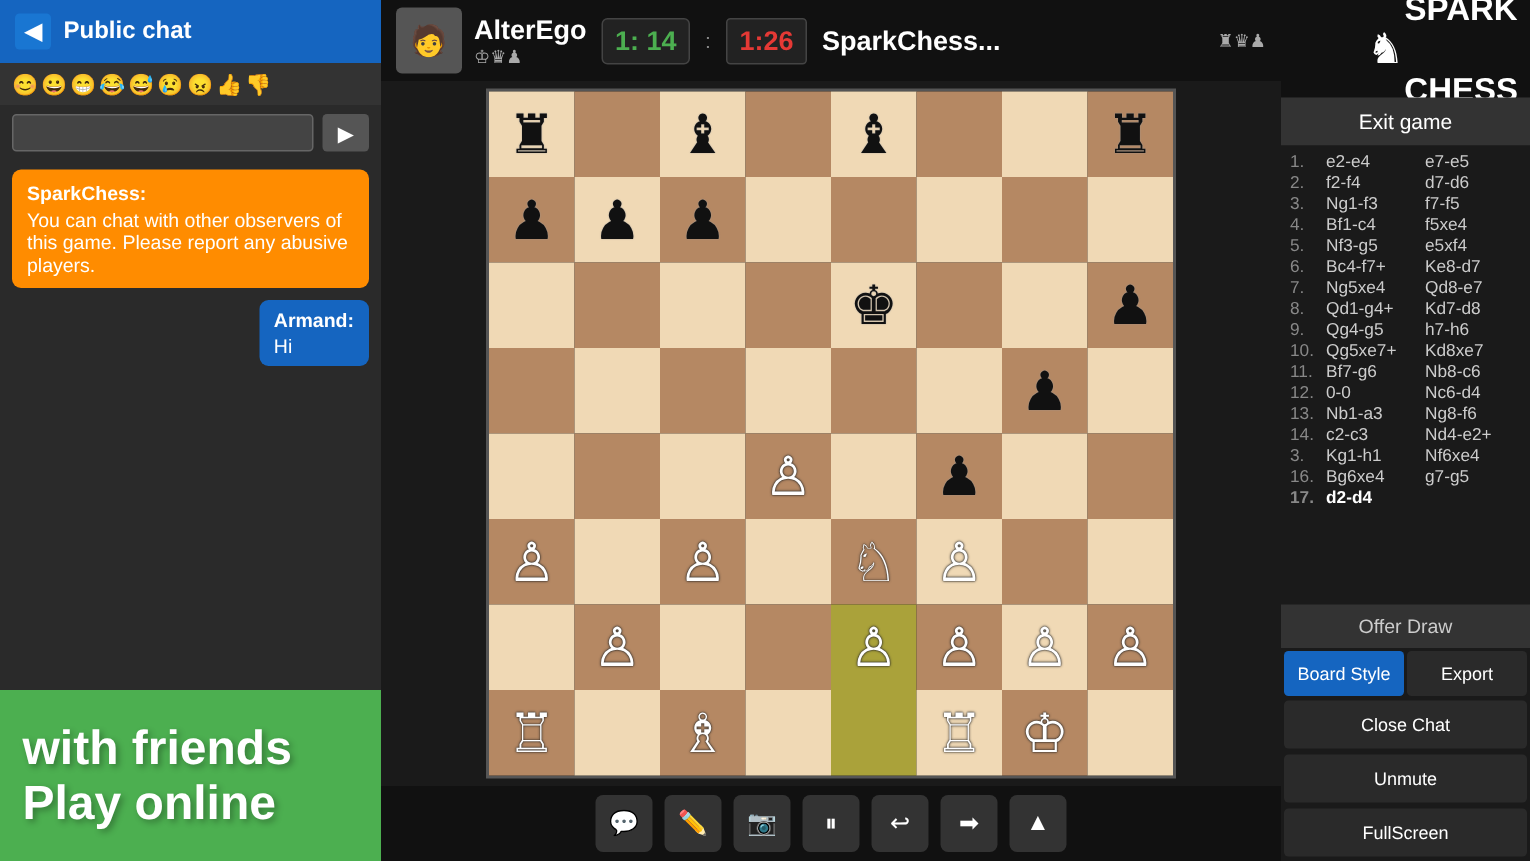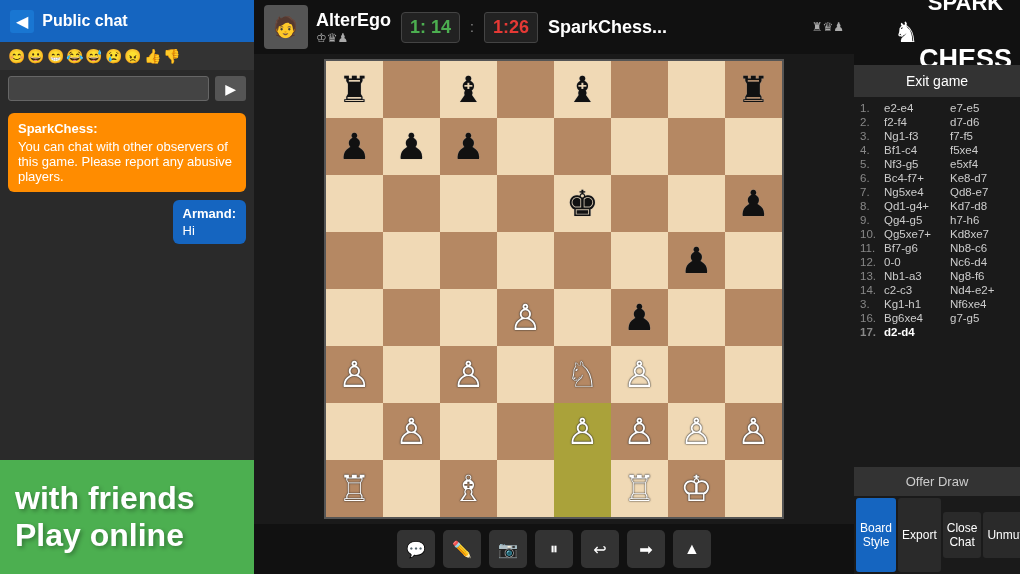--- a/index.html
+++ b/index.html
@@ -303,21 +303,21 @@
 
     .logo-spark {
       color: white;
       font-size: 22px;
       font-weight: 900;
       line-height: 1;
     }
 
     .logo-chess {
       color: white;
-      font-size: 27px;
+      font-size: 22px;
       font-weight: 900;
       line-height: 1;
     }
 
     #exit-game-btn {
       background: #333;
       color: white;
       border: none;
       width: 100%;
       padding: 8px;
@@ -352,21 +352,21 @@
       color: #ccc;
       border: none;
       width: 100%;
       padding: 7px;
       font-size: 13px;
       cursor: pointer;
     }
 
     #bottom-buttons {
       display: flex;
-      flex-direction: row;
+      flex-direction: column;
       gap: 2px;
       padding: 2px;
     }
 
     .bottom-btn-row {
       display: flex;
       gap: 2px;
     }
 
     .bottom-btn {
@@ -384,21 +384,21 @@
 
     .bottom-btn-full {
       width: 100%;
       background: #2a2a2a;
       color: white;
       border: none;
       padding: 9px 4px;
       font-size: 12px;
       cursor: pointer;
       border-radius: 3px;
-      margin: 14px 0;
+      margin: 1px 0;
     }
   </style>
 </head>
 <body>
 
 <div id="chat-panel">
   <div id="chat-header">
     <button id="chat-back-btn">◀</button>
     <span>Public chat</span>
   </div>

